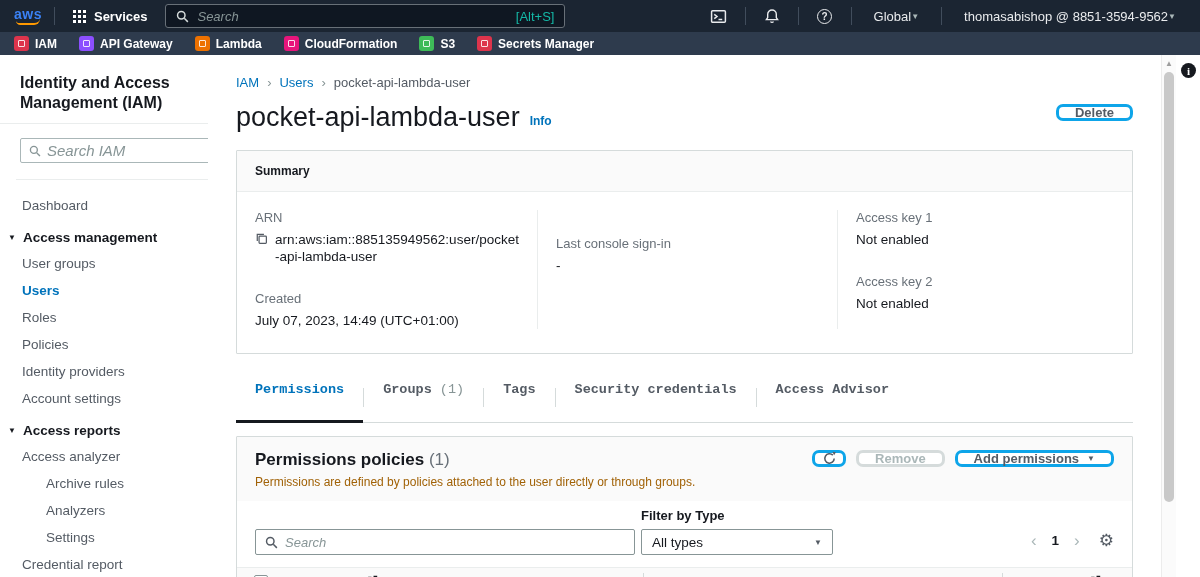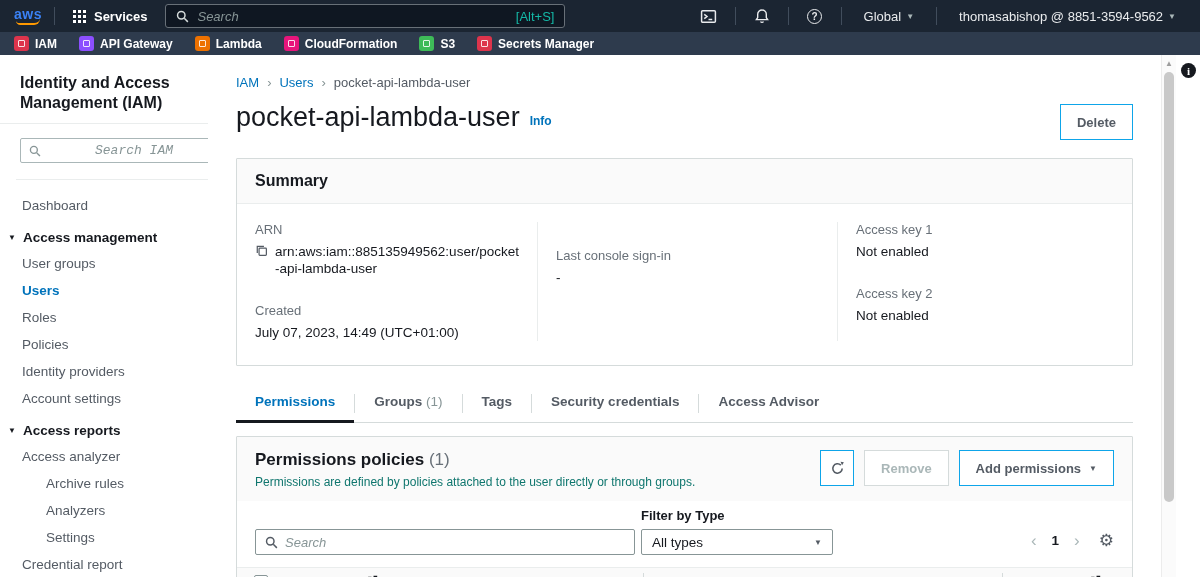--- a/index.html
+++ b/index.html
@@ -20,90 +20,90 @@
   .top-search { margin-left:12px; width:400px; height:24px; background:#0f1722; border:1px solid #687078; border-radius:3px;
                 display:flex; align-items:center; padding:0 10px; gap:8px; }
   .top-search svg { flex:0 0 auto; color:#d5dbdb; }
   .top-search input { flex:1; background:transparent; border:none; outline:none; color:#d5dbdb; font-size:13px; font-family:inherit; }
   .top-search input::placeholder { color:#879596; font-style:italic; }
   .shortcut { color:#14b8a6; font-size:13px; }
   .topnav-right { margin-left:auto; display:flex; align-items:center; margin-right:14px; }
   .top-icon { color:#e9ebed; display:flex; align-items:center; justify-content:center; width:28px; cursor:pointer; }
   .circle-q { width:15px; height:15px; border:1.5px solid #e9ebed; border-radius:50%; font-size:10px; font-weight:bold;
               display:flex; align-items:center; justify-content:center; color:#e9ebed; }
-  .top-menu { display:flex; align-items:center; gap:5px; font-size:13px; color:#e9ebed; cursor:pointer; padding:0 10px;text-align:center; }
+  .top-menu { display:flex; align-items:center; font-size:13px; color:#e9ebed; cursor:pointer; padding:0 10px;text-align:center; }
   .caret { font-size:8px; color:#aab7b8; }
 
   
   .favbar { position:absolute; left:0; top:32px; width:1200px; height:23px; background:#2e3b4d;
             display:flex; align-items:center; gap:22px; padding-left:14px; }
   .fav-item { display:flex; align-items:center; gap:6px; color:#fff; font-size:12px; font-weight:bold; cursor:pointer; }
   .fav-icon { width:15px; height:15px; border-radius:3px; position:relative; flex:0 0 auto; }
   .fav-icon::after { content:""; position:absolute; left:4px; top:4px; right:4px; bottom:4px; border:1px solid rgba(255,255,255,.85); border-radius:1px; }
 
   
   .sidebar { position:absolute; left:0; top:59px; width:236px; height:522px; background:#fff; border-right:1px solid #d5dbdb; overflow:hidden; }
   .sb-title-row { padding:14px 16px 10px 20px; display:flex; justify-content:space-between; align-items:flex-start; }
   .sb-title { font-size:16px; font-weight:bold; color:#16191f; line-height:1.25; width:150px; }
   .sb-close { font-size:17px; font-weight:bold; color:#545b64; cursor:pointer; line-height:14px; }
   .sb-divider { height:1px; background:#eaeded; }
   .sb-search-wrap { padding:14px 20px 0 20px; }
   .sb-search { height:25px; border:1px solid #aab7b8; border-radius:2px; display:flex; align-items:center; gap:6px; padding:0 8px; color:#879596; }
-  .sb-search input { flex:1; border:none; outline:none; font-size:13px; font-family:Liberation Mono, monospace; min-width:0;margin-left:48px; }
+  .sb-search input { flex:1; border:none; outline:none; font-size:15px; font-family:Liberation Sans, sans-serif; min-width:0; }
   .sb-search input::placeholder { color:#879596; font-style:italic; }
   .sb-divider2 { height:1px; background:#eaeded; margin:16px 16px 0 16px; }
   .sb-list { padding:14px 0 0 0; font-size:13.5px; color:#545b64; }
   .sb-link { padding:5px 8px 5px 22px; line-height:14px; cursor:pointer; margin-bottom:3px; }
   .sb-link.active { color:#0073bb; font-weight:bold; }
   .sb-section { display:flex; align-items:center; gap:7px; padding:7px 8px 5px 8px; font-weight:bold; color:#16191f; cursor:pointer; margin-top:5px; margin-bottom:2px; }
   .sb-section .caret-dn { font-size:8px; color:#16191f; }
   .sb-link.indent { padding-left:46px; }
 
   
   .main { position:absolute; left:208px; top:55px; width:992px; height:522px; background:#fff; overflow:hidden; }
   .main-inner { margin:0 67px 0 28px; }
   .breadcrumb { margin-top:20px; font-size:13px; display:flex; align-items:center; gap:8px; }
   .breadcrumb .crumb-link { color:#0073bb; cursor:pointer; }
   .breadcrumb .crumb-sep { color:#879596; font-size:13px; }
   .breadcrumb .crumb-current { color:#545b64; }
   .title-row { margin-top:12px; display:flex; align-items:flex-start; }
   .page-title { font-size:27px; font-weight:400; color:#16191f; line-height:30px; }
   .info-link { font-size:12px; font-weight:bold; color:#0073bb; margin-left:10px; margin-top:12px; cursor:pointer; }
-  .btn { background:#fff; border:1px solid #0ea5e9; border-radius:0; color:#545b64; font-weight:bold; font-size:13px;
-         height:36px; padding:0 16px; font-family:inherit; cursor:pointer; display:inline-flex; align-items:center; gap:8px; }
+  .btn { background:#fff; border:3px solid #0ea5e9; border-radius:7px; color:#545b64; font-weight:bold; font-size:13px;
+         height:17px; padding:0 16px; font-family:inherit; cursor:pointer; display:inline-flex; align-items:center; gap:8px; }
   .btn:disabled, .btn.disabled { border-color:#d5dbdb; color:#aab7b8; cursor:default; }
   .delete-btn { margin-left:auto; margin-top:2px; }
 
   .card { border:1px solid #d5dbdb; border-radius:1px; margin-top:18px; }
   .card-header { background:#fafafa; border-bottom:1px solid #eaeded; padding:13px 18px; }
-  .card-header h2 { font-size:16px; font-weight:bold; color:#16191f; }
+  .card-header h2 { font-size:12px; font-weight:bold; color:#16191f; }
   .summary-body { display:grid; grid-template-columns:300px 300px 1fr; padding:18px 0 24px 0; }
   .sum-col { padding:0 18px; }
   .sum-col + .sum-col { border-left:1px solid #eaeded; }
   .field { margin-bottom:26px; }
   .field:last-child { margin-bottom:0; }
   .field .label { font-size:13px; color:#687078; margin-bottom:6px; }
   .field .value { font-size:13.5px; color:#16191f; line-height:17px; }
   .arn-row { display:flex; gap:7px; align-items:flex-start; }
   .copy-icon { color:#545b64; cursor:pointer; margin-top:1px; flex:0 0 auto; }
   .arn-text { word-break:break-all; width:250px; }
 
   
   .tabs { margin-top:20px; display:flex; align-items:center; border-bottom:1px solid #d5dbdb; }
-  .tab { font-size:13.5px; font-weight:bold; color:#545b64; padding:8px 19px 11px 19px; border-bottom:3px solid transparent; margin-bottom:-1px; cursor:pointer; }
+  .tab { font-size:13.5px; font-weight:bold; color:#545b64; padding:8px 19px 23px 19px; border-bottom:3px solid transparent; margin-bottom:-1px; cursor:pointer;font-family:Liberation Mono, monospace; }
   .tab.active { color:#0073bb; border-bottom-color:#16191f; }
   .tab .count { color:#879596; font-weight:normal; }
   .tab-divider { width:1px; height:19px; background:#d5dbdb; margin-bottom:2px; }
 
   
   .perm-card { margin-top:13px; border:1px solid #d5dbdb; border-radius:1px; padding-bottom:1px; }
   .perm-header { background:#fafafa; padding:13px 18px 12px 18px; display:flex; justify-content:space-between; }
   .perm-title { font-size:17px; color:#16191f; font-weight:bold; }
   .perm-title .count { color:#687078; font-weight:normal; }
-  .perm-desc { font-size:12px; color:#0f766e; margin-top:5px; }
+  .perm-desc { font-size:12px; color:#a16207; margin-top:5px; }
   .perm-actions { display:flex; gap:10px; align-items:flex-start; }
   .icon-btn { width:34px; justify-content:center; padding:0; }
 
   .filter-row { display:flex; align-items:flex-end; padding:7px 18px 0 18px; }
   .perm-search { width:380px; height:26px; border:1px solid #879596; border-radius:2px; display:flex; align-items:center; gap:7px; padding:0 9px; color:#687078; }
   .perm-search input { flex:1; border:none; outline:none; font-size:13px; font-family:inherit; min-width:0; }
   .perm-search input::placeholder { color:#879596; font-style:italic; }
   .type-filter { margin-left:6px; display:flex; flex-direction:column; gap:6px; }
   .type-filter .flabel { font-size:13px; font-weight:bold; color:#16191f; }
   .select-box { width:192px; height:26px; border:1px solid #879596; border-radius:2px; display:flex; align-items:center; justify-content:space-between; padding:0 10px; font-size:13.5px; color:#16191f; cursor:pointer; background:#fff; }

